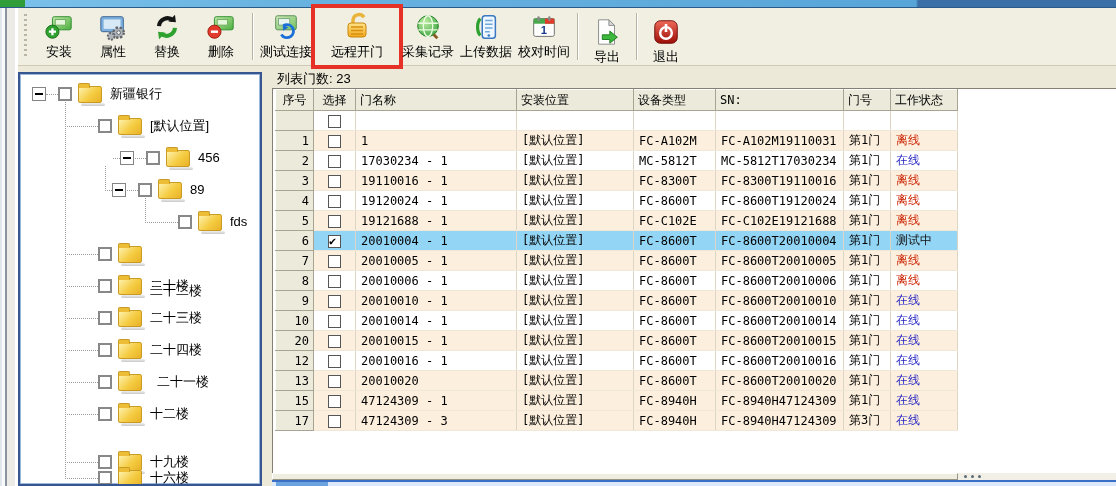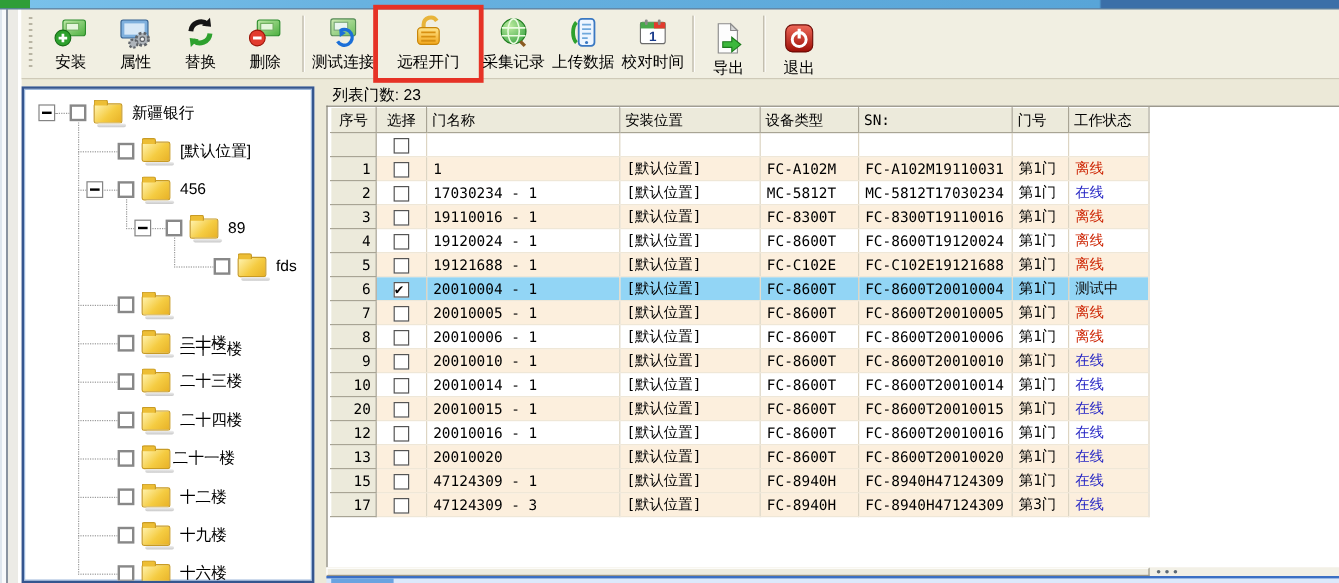--- a/index.html
+++ b/index.html
@@ -285,21 +285,21 @@
     <span class="folder" style="left: 58px;"></span>
     <span class="tree-label" style="left: 90px;">新疆银行</span>
   </div>
       <div class="tree-row" style="top: 36px;">
     <span class="stub" style="left: 45px; width: 33px;"></span>
 
     <span class="tree-checkbox" style="left: 78px;"></span>
     <span class="folder" style="left: 98px;"></span>
     <span class="tree-label" style="left: 130px;">[默认位置]</span>
   </div>
-      <div class="tree-row" style="top: 68px;">
+      <div class="tree-row" style="top: 68px; margin-left: 48px;">
     <span class="stub" style="left: 45px; width: 33px;"></span>
     <span class="expander" style="left: 52px;"></span>
     <span class="tree-checkbox" style="left: 78px;"></span>
     <span class="folder" style="left: 98px;"></span>
     <span class="tree-label" style="left: 130px;">456</span>
   </div>
       <div class="tree-row" style="top: 100px;">
     <span class="stub" style="left: 85px; width: 33px;"></span>
     <span class="expander" style="left: 92px;"></span>
     <span class="tree-checkbox" style="left: 118px;"></span>
@@ -339,30 +339,30 @@
 
     <span class="tree-checkbox" style="left: 78px;"></span>
     <span class="folder" style="left: 98px;"></span>
     <span class="tree-label" style="left: 130px;">二十四楼</span>
   </div>
       <div class="tree-row" style="top: 292px;">
     <span class="stub" style="left: 45px; width: 33px;"></span>
 
     <span class="tree-checkbox" style="left: 78px;"></span>
     <span class="folder" style="left: 98px;"></span>
-    <span class="tree-label" style="left: 124px;">二十一楼</span>
+    <span class="tree-label" style="left: 137px;">二十一楼</span>
   </div>
       <div class="tree-row" style="top: 324px;">
     <span class="stub" style="left: 45px; width: 33px;"></span>
 
     <span class="tree-checkbox" style="left: 78px;"></span>
     <span class="folder" style="left: 98px;"></span>
     <span class="tree-label" style="left: 130px;">十二楼</span>
   </div>
-      <div class="tree-row" style="top: 356px;">
+      <div class="tree-row" style="top: 372px;">
     <span class="stub" style="left: 45px; width: 33px;"></span>
 
     <span class="tree-checkbox" style="left: 78px;"></span>
     <span class="folder" style="left: 98px;"></span>
     <span class="tree-label" style="left: 130px;">十九楼</span>
   </div>
       <div class="tree-row" style="top: 388px;">
     <span class="stub" style="left: 45px; width: 33px;"></span>
 
     <span class="tree-checkbox" style="left: 78px;"></span>

